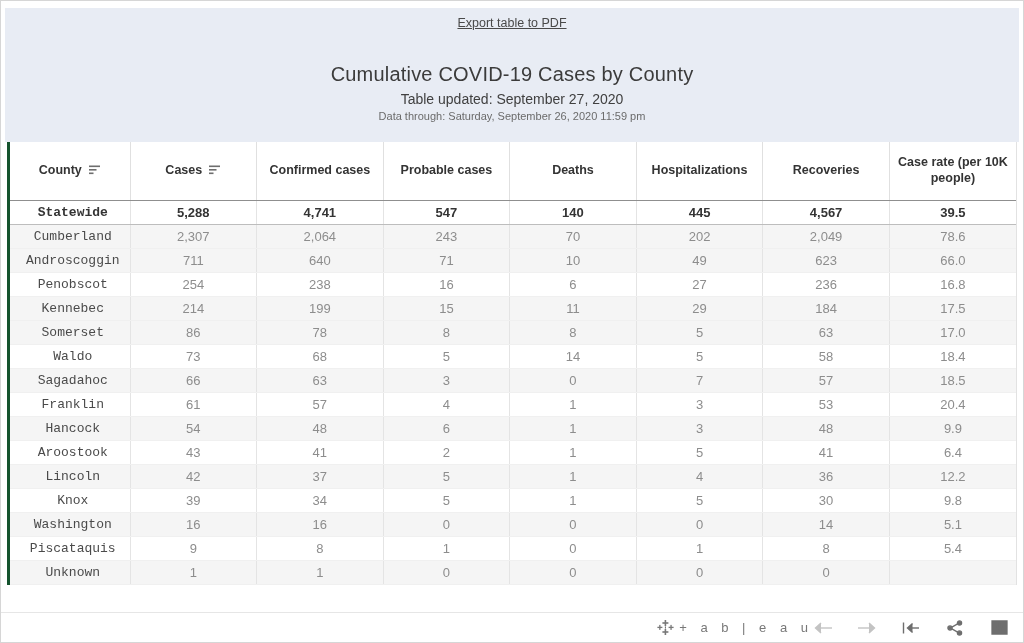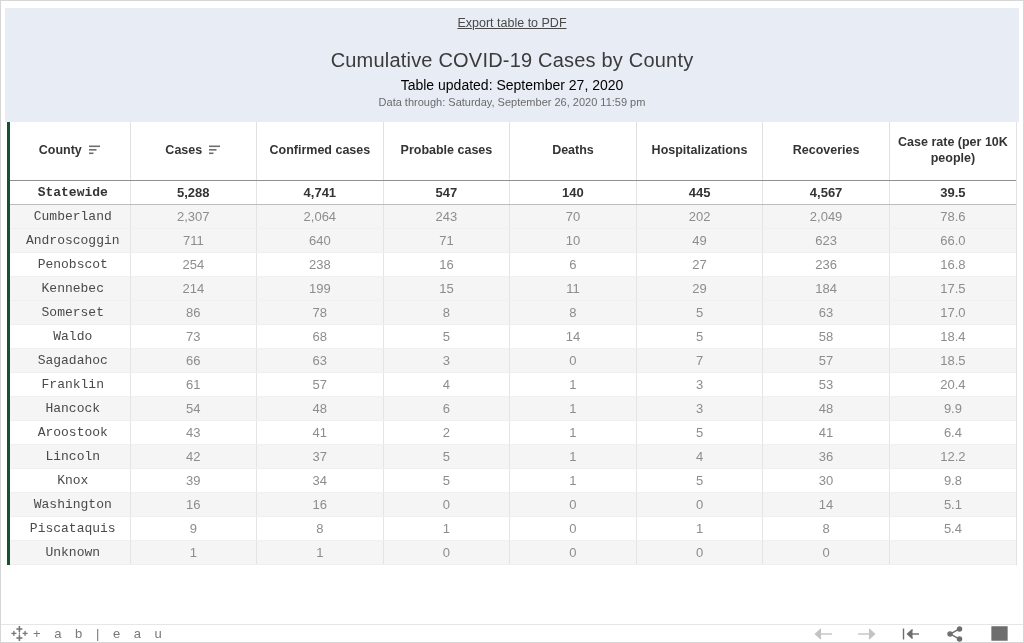--- a/index.html
+++ b/index.html
@@ -10,43 +10,43 @@
     position: relative; overflow: hidden;
   }
   .frame {
     width: 1024px; height: 643px;
     border: 1px solid #d6d6d6;
     position: relative; background: #fff;
   }
   
   .band {
     margin: 7px 4px 0 4px;
-    height: 114px;
+    height: 134px;
     background: #e8ecf4;
     text-align: center;
   }
   .export-link {
     display: inline-block;
     margin-top: 8px;
     font-size: 12.5px;
     color: #494949;
     text-decoration: underline;
     cursor: pointer;
   }
   .viz-title {
-    margin-top: 18px;
+    margin-top: 32px;
     font-size: 20px;
     font-weight: 400;
     color: #3b3b3b;
     letter-spacing: 0.2px;
   }
   .viz-updated {
     margin-top: 5px;
     font-size: 14px;
-    color: #000000;
+    color: #404040;
   }
   .viz-through {
     margin-top: 3px;
     font-size: 11px;
     color: #6b6b6b;
   }
   
   .table-wrap {
     margin: 0 6px;
     border-left: 3px solid #14532d;
@@ -94,26 +94,26 @@
   tr.statewide td {
     color: #343434;
     font-weight: bold;
     border-bottom: 1px solid #bdbdbd;
   }
   tr.statewide td.county { color: #343434; }
   
   .footer {
     position: absolute;
     left: 0; right: 0; bottom: 0;
-    height: 18px;
+    height: 30px;
     background: #fff;
     border-top: 1px solid #e6e6e6;
     display: flex;
     align-items: center;
-    justify-content: space-between;
+    justify-content: flex-end;
     padding: 0 14px 0 10px;
   }
   .logo {
     display: flex; align-items: center;
     color: #787878;
     cursor: pointer;
   }
   .logo-word {
     font-size: 13px;
     letter-spacing: 5px;

